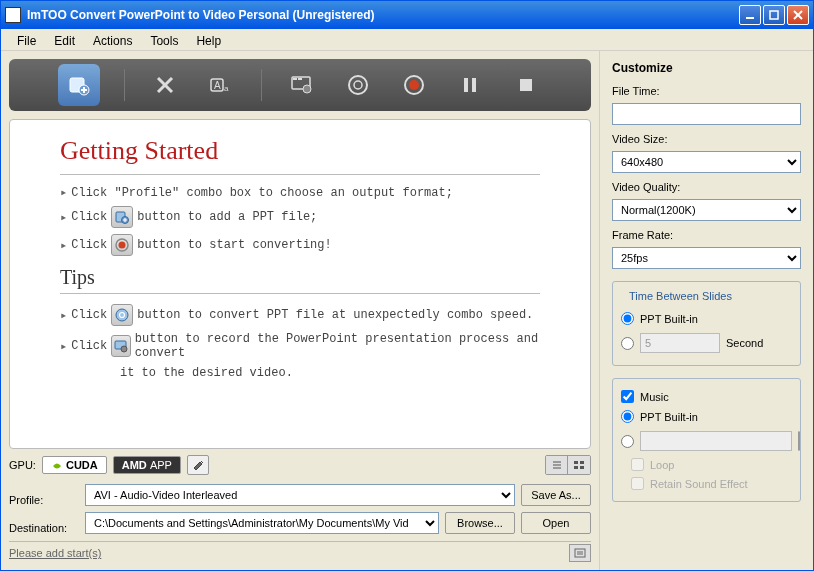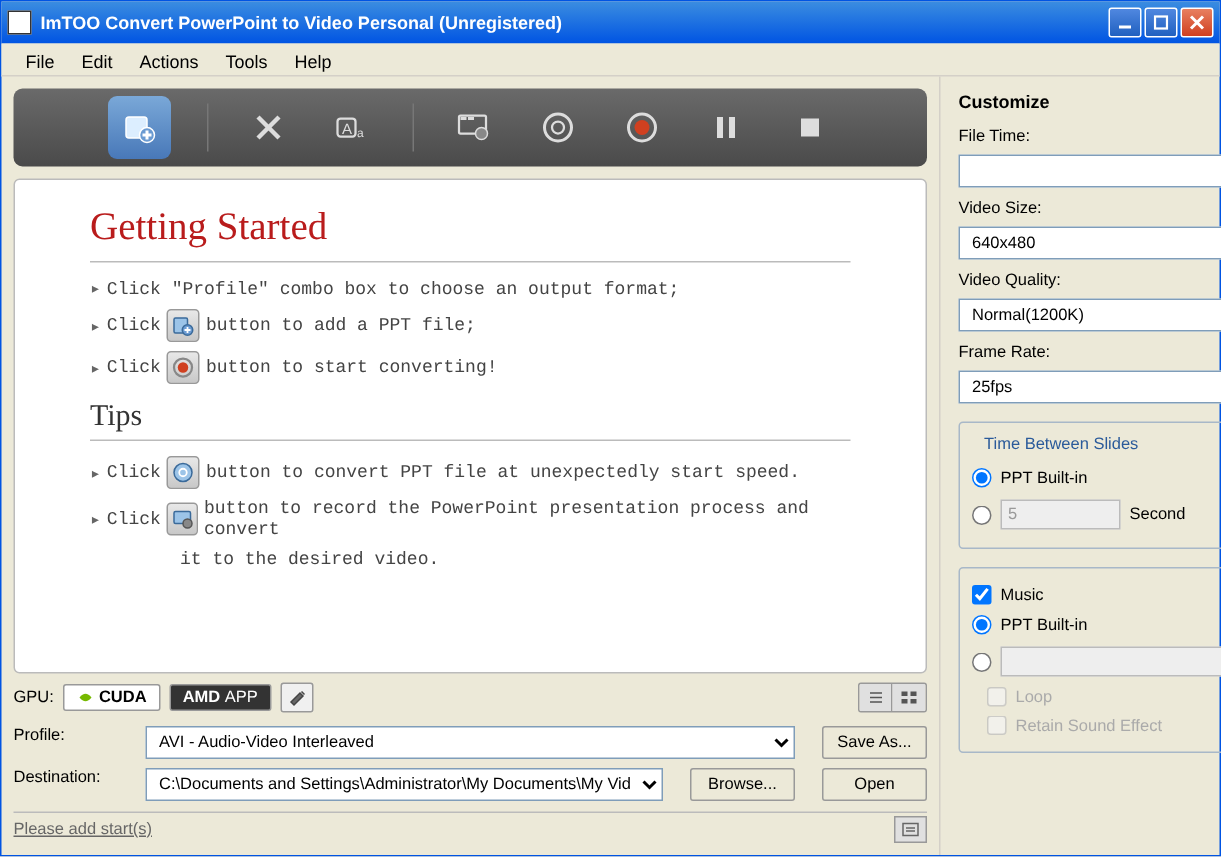--- a/index.html
+++ b/index.html
@@ -30,21 +30,21 @@
 .step .mini-icon { width: 22px; height: 22px; display: inline-flex; align-items: center; justify-content: center; border: 1px solid #999; border-radius: 3px; background: linear-gradient(#e8e8e8, #c8c8c8); }
 .gpu-row { display: flex; align-items: center; gap: 6px; padding: 6px 0; font-size: 11px; }
 .gpu-badge { padding: 2px 8px; border: 1px solid #999; border-radius: 2px; font-weight: bold; font-size: 11px; }
 .gpu-cuda { background: white; }
 .gpu-amd { background: #333; color: white; }
 .gpu-wrench { width: 22px; height: 20px; border: 1px solid #999; border-radius: 2px; display: flex; align-items: center; justify-content: center; background: #f0f0f0; }
 .gpu-row .spacer { flex: 1; }
 .view-toggle { display: flex; border: 1px solid #999; border-radius: 2px; overflow: hidden; }
 .view-toggle > div { width: 22px; height: 18px; display: flex; align-items: center; justify-content: center; background: #e0e0e0; }
 .view-toggle > div:first-child { border-right: 1px solid #999; }
-.form-row { display: flex; align-items: flex-start; gap: 18px; padding: 3px 0; font-size: 11px; }
+.form-row { display: flex; align-items: flex-end; gap: 6px; padding: 3px 0; font-size: 11px; }
 .form-row label { width: 70px; }
 .form-row select, .form-row input[type=text] { flex: 1; height: 22px; border: 1px solid #7f9db9; font-size: 11px; padding: 0 4px; background: white; }
 .form-row button { width: 70px; height: 22px; border: 1px solid #999; background: #ece9d8; border-radius: 2px; font-size: 11px; cursor: pointer; }
 .status-row { display: flex; align-items: center; margin-top: 4px; border-top: 1px solid #bbb; padding-top: 2px; }
 .status-row .text { flex: 1; color: #666; text-decoration: underline; }
 .status-row .small-btn { width: 22px; height: 18px; border: 1px solid #999; background: #e0e0e0; display: flex; align-items: center; justify-content: center; }
 .right-panel { width: 214px; padding: 10px 12px; display: flex; flex-direction: column; gap: 6px; border-left: 1px solid #d4d0c8; }
 .right-panel h3 { font-size: 12px; font-weight: bold; margin-bottom: 2px; }
 .right-panel label.lbl { font-size: 11px; display: block; margin-top: 2px; }
 .right-panel input[type=text], .right-panel select { width: 100%; height: 22px; border: 1px solid #7f9db9; font-size: 11px; padding: 0 4px; background: white; }
@@ -188,21 +188,21 @@
         <hr>
         <div class="step">
           <span class="bullet">▸</span>
             <span>Click</span>
           <span class="mini-icon">
               <svg width="16" height="16" viewBox="0 0 16 16">
                 <circle cx="8" cy="8" r="6" fill="#9cc4e8" stroke="#3a6a9a"></circle>
                 <circle cx="8" cy="8" r="2.5" fill="none" stroke="#fff" stroke-width="1.2"></circle>
               </svg>
             </span>
-          <span>button to convert PPT file at unexpectedly start speed.</span>
+          <span>button to convert PPT file at unexpectedly combo speed.</span>
         </div>
         <div class="step">
           <span class="bullet">▸</span>
             <span>Click</span>
           <span class="mini-icon">
               <svg width="16" height="16" viewBox="0 0 16 16">
                 <rect x="2" y="3" width="11" height="8" rx="1" fill="#9cc4e8" stroke="#3a6a9a"></rect>
                 <circle cx="11" cy="11" r="3" fill="#888" stroke="#555"></circle>
               </svg>
             </span>

